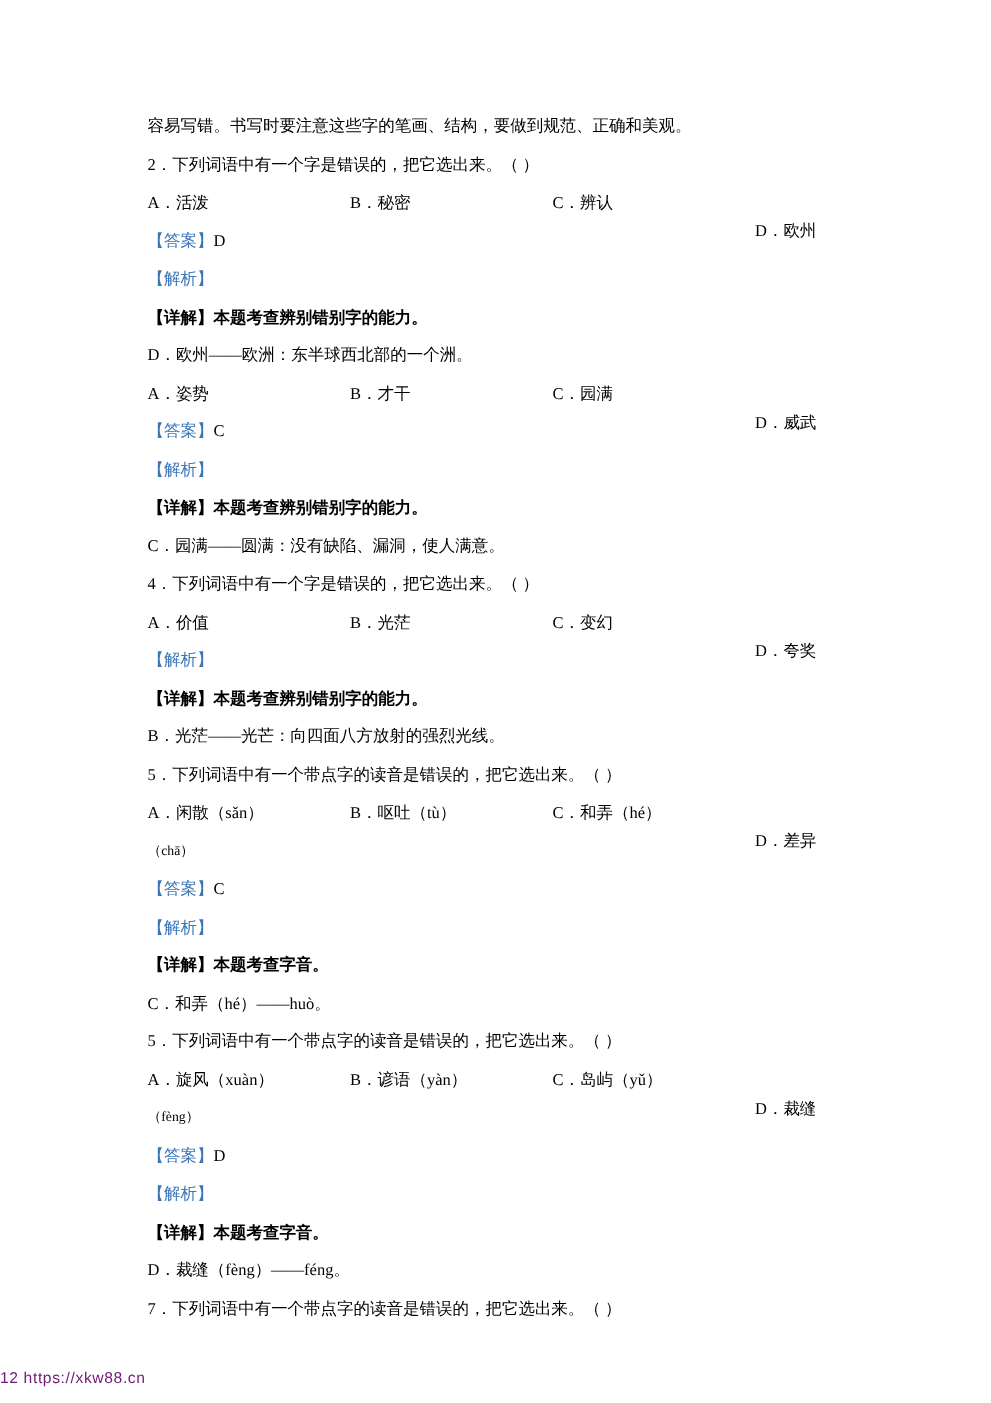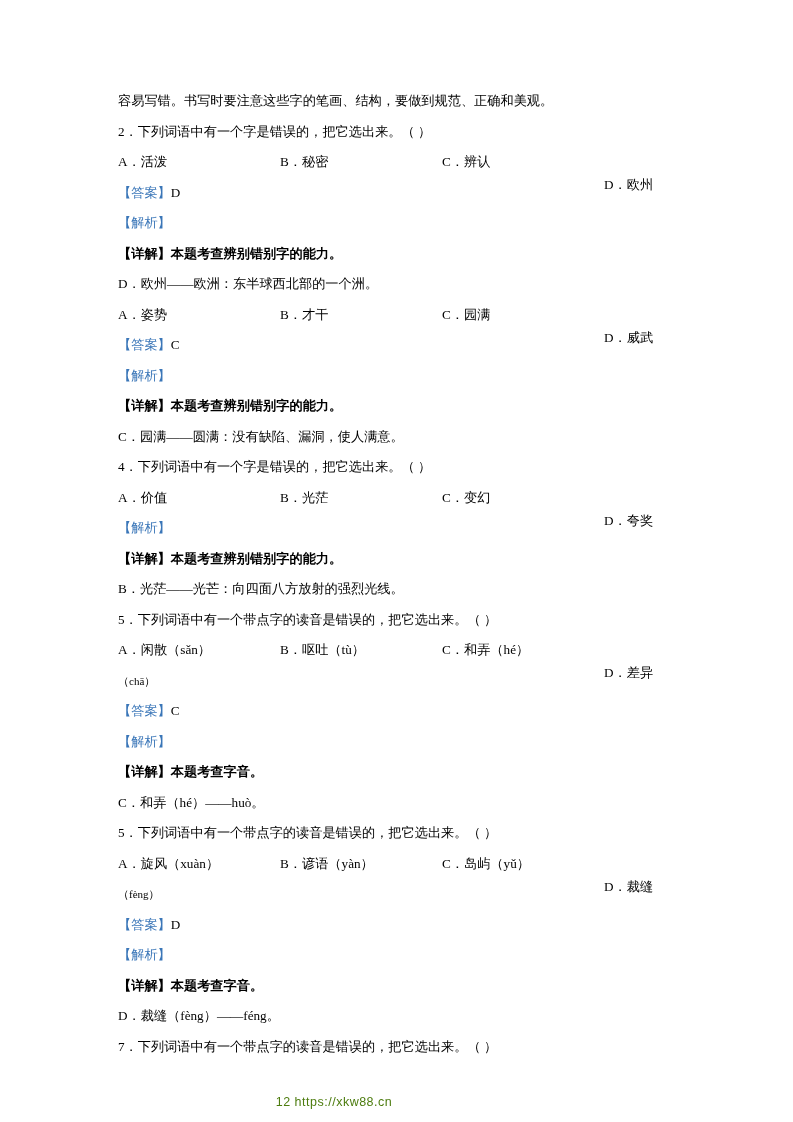--- a/index.html
+++ b/index.html
@@ -67,23 +67,23 @@
   }
   .cont {
     font-size: 11px;
     line-height: 30.5px;
   }
   .footer {
     position: absolute;
     left: 0;
     top: 1095px;
     width: 668px;
-    text-align: center;
+    text-align: left;
     font-size: 12.5px;
-    color: #4d7c0f;
+    color: #701a75;
     font-family: "Liberation Sans", sans-serif;
     letter-spacing: 0.5px;
   }
 </style>
 </head>
 <body>
 
 <div class="page">
   <div class="content" id="content">
       <div class="para">容易写错。书写时要注意这些字的笔画、结构，要做到规范、正确和美观。</div>

